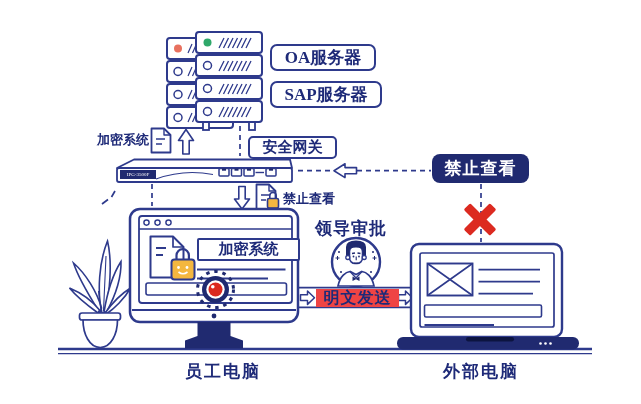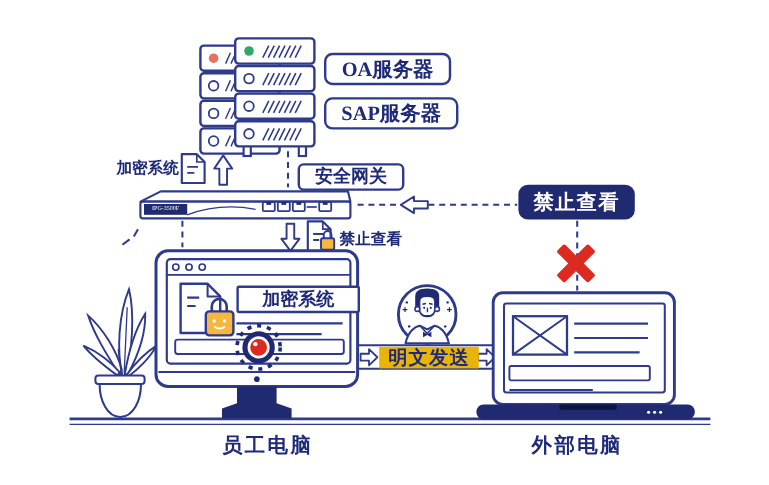--- a/index.html
+++ b/index.html
@@ -14,21 +14,21 @@
     display:flex;align-items:center;justify-content:center;
   }
   .oa{left:270px;top:44px;width:106px;height:27px;font-size:17px;}
   .sap{left:270px;top:81px;width:112px;height:27px;font-size:17px;}
   .gw{left:248px;top:136px;width:89px;height:23px;font-size:15px;border-radius:5px;}
   .enc{left:197px;top:238px;width:103px;height:23px;font-size:15px;border-radius:2px;}
   .upload{left:97px;top:131px;font-size:13px;}
   .download{left:283px;top:190px;font-size:13px;}
   .approval{left:315px;top:217px;font-size:17px;letter-spacing:1px;}
   .send{
-    left:316px;top:289px;width:83px;height:18px;font-size:16px;background:#eab308;
+    left:316px;top:289px;width:83px;height:18px;font-size:16px;background:#ef4444;
     display:flex;align-items:center;justify-content:center;letter-spacing:1px;
   }
   .forbidden{
     left:432px;top:154px;width:97px;height:29px;background:#202a70;color:#fff;
     border-radius:8px;font-size:17px;display:flex;align-items:center;justify-content:center;
     letter-spacing:1px;
   }
   .cap{font-size:17px;letter-spacing:2px;}
   .cap-emp{left:178px;top:360px;width:90px;text-align:center;}
   .cap-ext{left:436px;top:360px;width:90px;text-align:center;}
@@ -253,18 +253,19 @@
   </g>
 </svg>
 
 <div class="lbl boxlbl oa">OA服务器</div>
 <div class="lbl boxlbl gw">安全网关</div>
 <div class="lbl boxlbl sap">SAP服务器</div>
 <div class="lbl upload">加密系统</div>
 <div class="lbl download">禁止查看</div>
 <div class="lbl model">IPG-3500F</div>
 <div class="lbl boxlbl enc">加密系统</div>
+<div class="lbl approval">领导审批</div>
 <div class="lbl send">明文发送</div>
 <div class="lbl forbidden">禁止查看</div>
 <div class="lbl cap cap-emp">员工电脑</div>
 <div class="lbl cap cap-ext">外部电脑</div>
 
 </div>
 
 </body></html>

